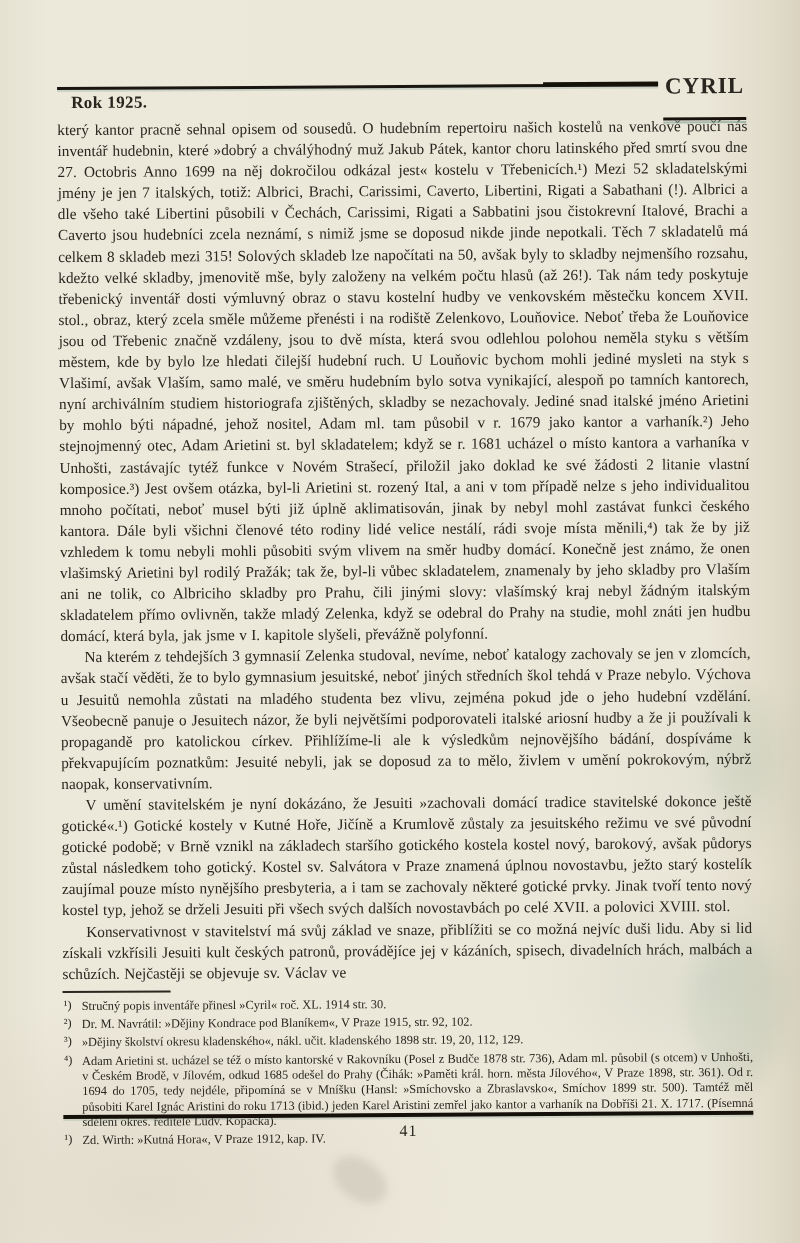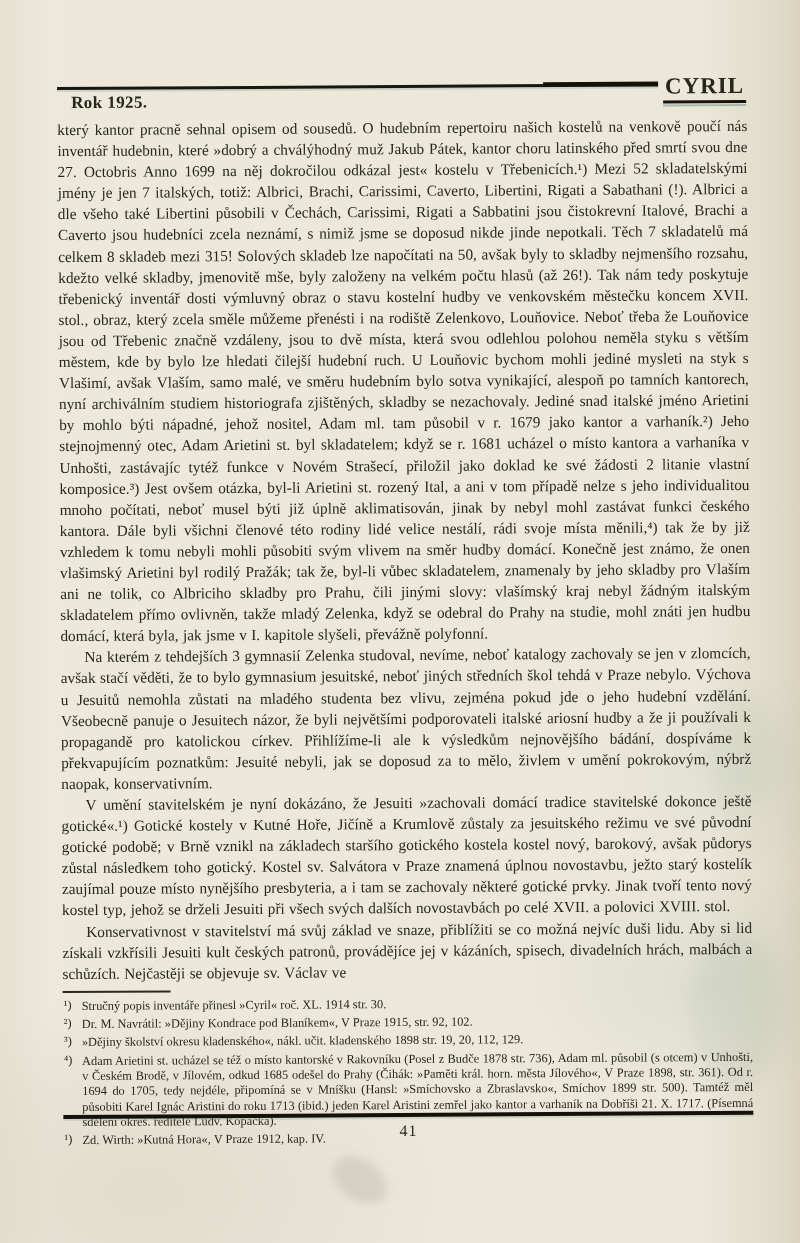--- a/index.html
+++ b/index.html
@@ -21,21 +21,21 @@
   
   .hdr{position:relative;height:41px;}
   .top-rule{
     position:absolute;left:0;top:9px;width:601px;height:3px;background:#191510;
     box-shadow:0 2px 0 rgba(120,158,146,.28);
   }
   .top-rule::after{content:"";position:absolute;right:0;top:-2px;width:115px;height:4px;background:#141109;}
   .year{position:absolute;left:14px;top:15px;font-weight:bold;font-size:17px;letter-spacing:.4px;}
   .masthead{
     position:absolute;right:1px;top:-1px;font-weight:bold;font-size:23px;letter-spacing:1px;
-    padding:0 2px 1px 2px;border-bottom:3px solid #17130c;
+    padding:0 2px 18px 2px;border-bottom:3px solid #17130c;
   }
   .masthead::after{content:"";position:absolute;left:0;right:0;bottom:-6px;height:2px;background:rgba(110,150,138,.55);}
   
   .bodytext p{
     margin:0;text-align:justify;font-size:15.3px;line-height:21.1px;word-spacing:.5px;
   }
   .bodytext p.indent{text-indent:24px;}
   
   .fn-sep{width:108px;height:2px;background:#2c2820;margin:7px 0 6px 0;}
   .footnotes{font-size:12.4px;line-height:15.3px;}

